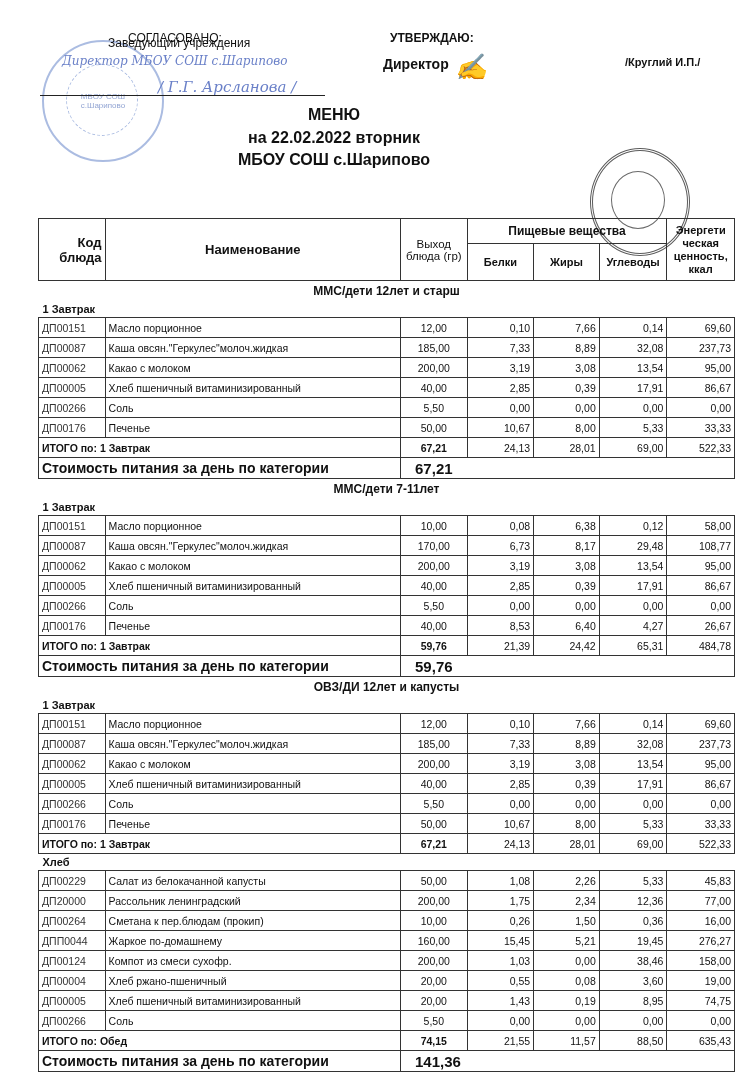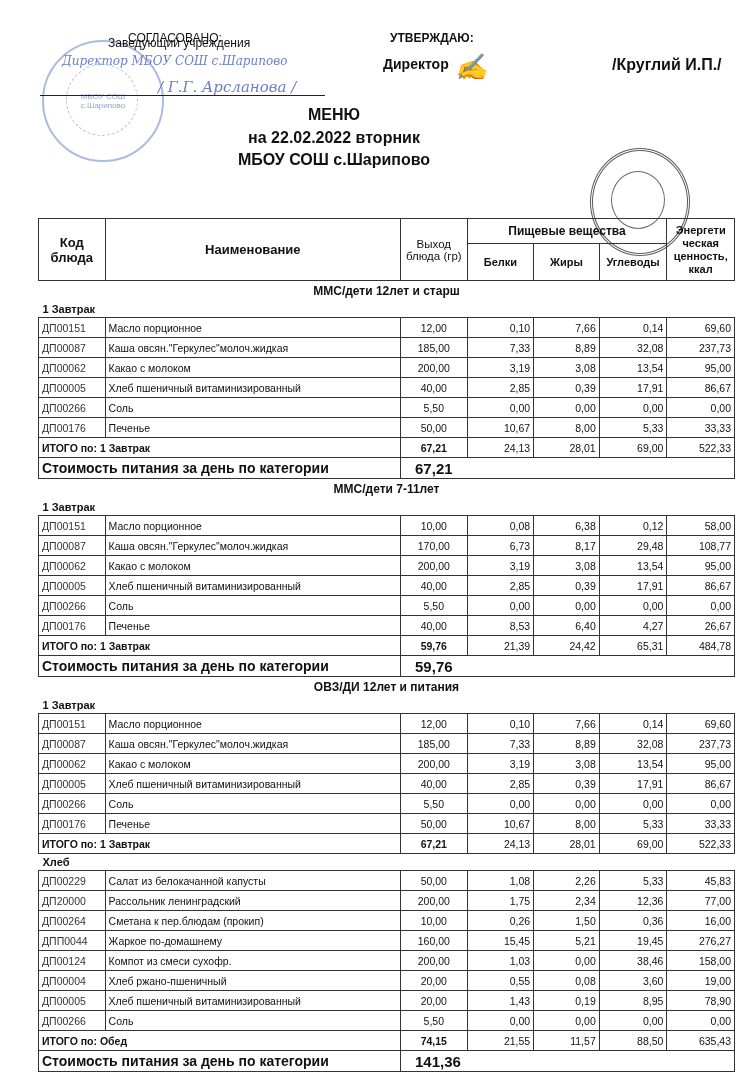--- a/index.html
+++ b/index.html
@@ -37,21 +37,21 @@
 </div>
 <div class="hdr norm" style="left:128px;top:31px;">СОГЛАСОВАНО:</div>
 <div class="hdr norm" style="left:108px;top:36px;text-align:center;">Заведующий  учреждения</div>
 <div class="sig" style="left:62px;top:54px;">Директор МБОУ СОШ с.Шарипово</div>
 <div class="sigline" style="left:40px;top:95px;width:285px;"></div>
 <div class="sig" style="left:158px;top:78px;font-size:15px;">/ Г.Г. Арсланова /</div>
 
 <div class="hdr" style="left:390px;top:31px;">УТВЕРЖДАЮ:</div>
 <div class="hdr" style="left:383px;top:56px;font-size:14px;">Директор</div>
 <div class="sig" style="left:455px;top:52px;font-size:26px;color:#2a2a6a;">✍</div>
-<div class="hdr" style="left:612px;top:56px;font-size:16px;">/Круглий И.П./</div>
+<div class="hdr" style="left:625px;top:56px;font-size:11px;">/Круглий И.П./</div>
 
 <div class="stamp stamp2">
     <div class="inner"></div>
   </div>
 
 <div class="title" style="top:106px;font-size:16px;">МЕНЮ</div>
 <div class="title" style="top:129px;font-size:16px;">на 22.02.2022  вторник</div>
 <div class="title" style="top:151px;font-size:16px;">МБОУ СОШ с.Шарипово</div>
 
 <table style="top:218px;">
@@ -59,21 +59,21 @@
     <col style="width:64px">
       <col style="width:284px">
       <col style="width:64px">
     <col style="width:64px">
       <col style="width:63px">
       <col style="width:65px">
       <col style="width:65px">
   </colgroup>
   <thead>
     <tr>
-      <th rowspan="2" style="height:34px;font-size:13px;white-space:normal;">Код блюда</th>
+      <th rowspan="2" style="height:34px;font-size:13px;white-space:normal;text-align:right;">Код блюда</th>
       <th rowspan="2" style="font-size:13px;">Наименование</th>
       <th rowspan="2" style="white-space:normal;font-weight:normal;font-size:11.5px;">Выход блюда (гр)</th>
       <th colspan="3" style="height:24px;">Пищевые вещества</th>
       <th rowspan="2" style="white-space:normal;font-size:11px;line-height:13px;">Энергети ческая ценность, ккал</th>
     </tr>
     <tr>
       <th style="height:36px;font-size:11px;">Белки</th>
       <th style="font-size:11px;">Жиры</th>
       <th style="font-size:11px;">Углеводы</th>
     </tr>
@@ -217,21 +217,21 @@
         <td class="num light">21,39</td>
         <td class="num light">24,42</td>
         <td class="num light">65,31</td>
         <td class="num light">484,78</td>
       </tr>
       <tr class="cost">
       <td colspan="2">Стоимость питания за день по категории</td>
       <td colspan="5" class="cval" style="border-left:1px solid #333;">59,76</td>
     </tr>
       <tr class="sec">
-        <td colspan="7">ОВЗ/ДИ 12лет и питания</td>
+        <td colspan="7">ОВЗ/ДИ 12лет и капусты</td>
       </tr>
       <tr class="meal">
         <td colspan="7">1 Завтрак</td>
       </tr>
       <tr>
         <td class="code">ДП00151</td>
         <td class="">Масло порционное</td>
         <td class="ctr">12,00</td>
         <td class="num">0,10</td>
         <td class="num">7,66</td>
@@ -348,21 +348,21 @@
         <td class="num">3,60</td>
         <td class="num">19,00</td>
       </tr>
       <tr>
         <td class="code">ДП00005</td>
         <td class="">Хлеб пшеничный витаминизированный</td>
         <td class="ctr">20,00</td>
         <td class="num">1,43</td>
         <td class="num">0,19</td>
         <td class="num">8,95</td>
-        <td class="num">78,90</td>
+        <td class="num">74,75</td>
       </tr>
       <tr>
         <td class="code">ДП00266</td>
         <td class="">Соль</td>
         <td class="ctr">5,50</td>
         <td class="num">0,00</td>
         <td class="num">0,00</td>
         <td class="num">0,00</td>
         <td class="num">0,00</td>
       </tr>

